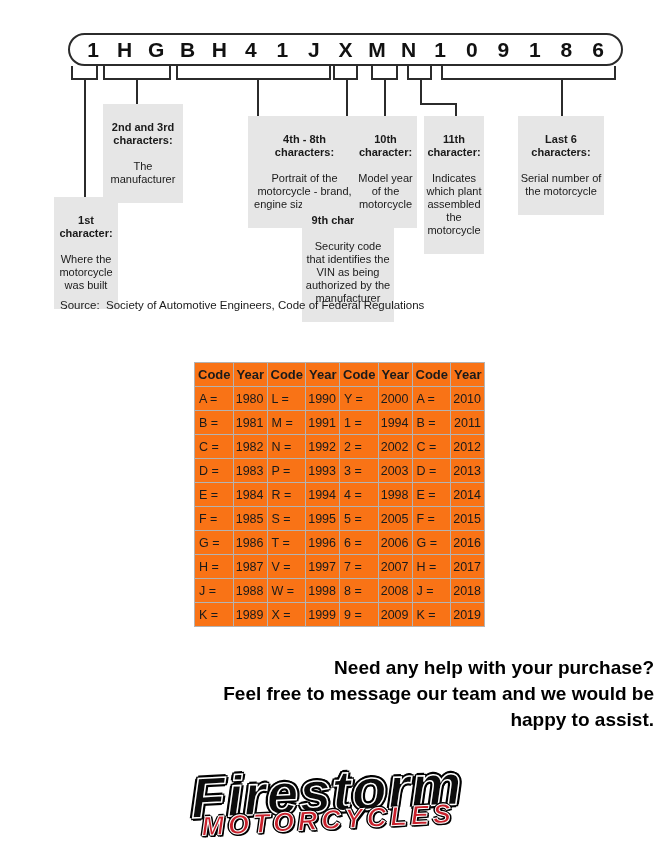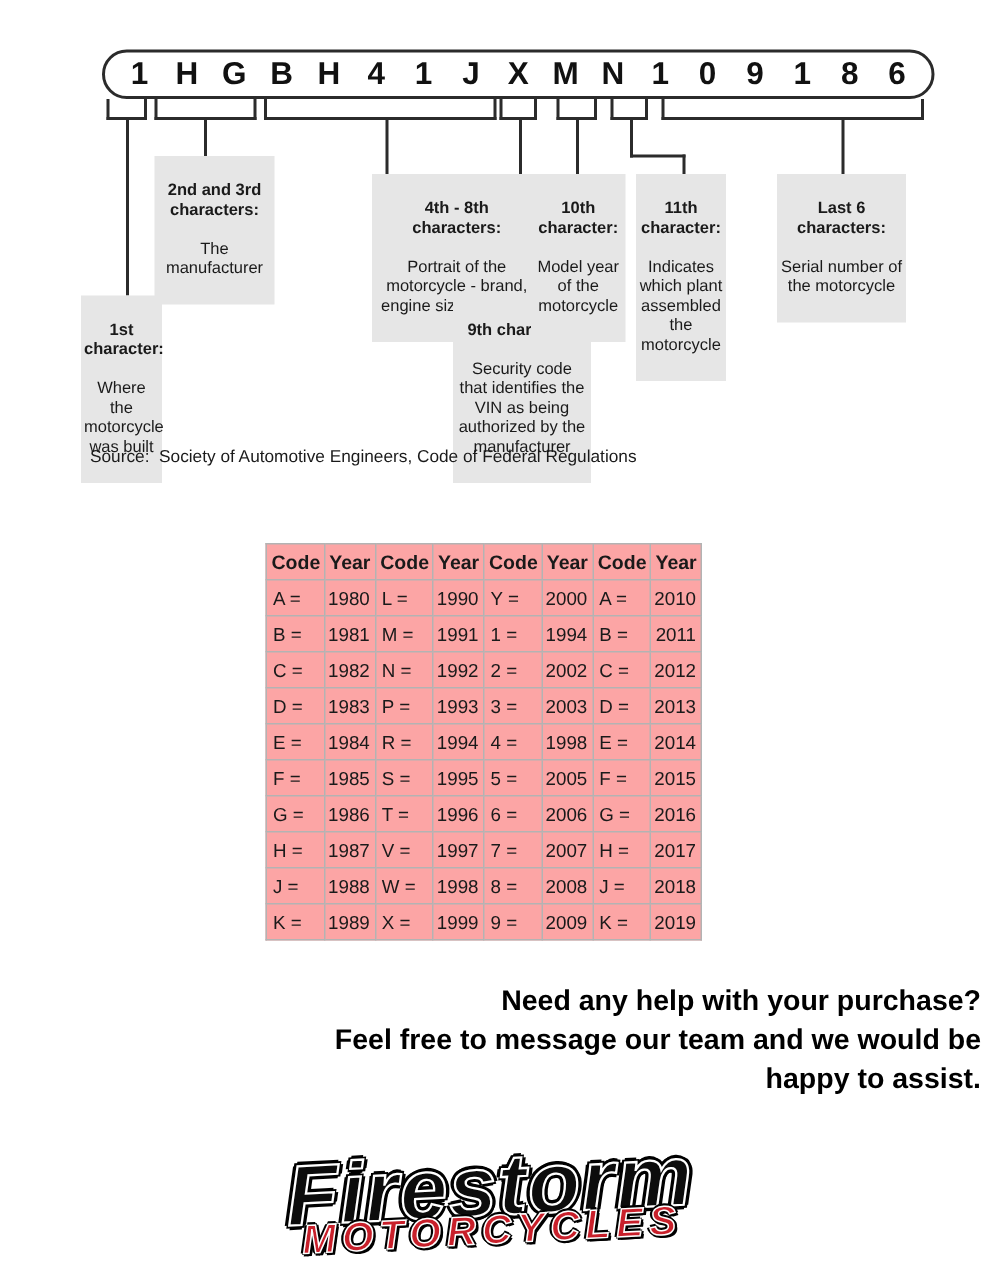--- a/index.html
+++ b/index.html
@@ -65,23 +65,23 @@
     position: absolute;
     left: 60px; top: 299px;
     font-size: 11.5px;
     color: #1a1a1a;
     white-space: pre;
   }
 
   
   .year-table {
     position: absolute;
-    left: 177px; top: 362px;
+    left: 194px; top: 362px;
     border-collapse: collapse;
-    background: #fca5a5;
+    background: #f97316;
   }
   .year-table td, .year-table th {
     border: 1px solid #b3b3b3;
     font-size: 12.5px;
     height: 24px;
     vertical-align: middle;
   }
   .year-table th {
     font-weight: bold;
     text-align: left;
@@ -175,21 +175,21 @@
   <div class="stem" style="left:84px;  top:80px; height:117px;"></div>
   <div class="stem" style="left:136px; top:80px; height:36px;"></div>
   <div class="stem" style="left:257px; top:80px; height:36px;"></div>
   <div class="stem" style="left:346px; top:80px; height:117px;"></div>
   <div class="stem" style="left:384px; top:80px; height:36px;"></div>
   <div class="stem" style="left:420px; top:80px; height:25px;"></div>
   <div class="hline" style="left:420px; top:103px; width:37px;"></div>
   <div class="stem" style="left:455px; top:103px; height:13px;"></div>
   <div class="stem" style="left:561px; top:80px; height:36px;"></div>
 
-  <div class="label-box" style="left:54px;  top:197px; width:54px;">
+  <div class="label-box" style="left:54px;  top:197px; width:64px;">
     <span class="lb-title" style="display: block;">1st
 character:</span>
     <span class="lb-body" style="display: block;">Where the
 motorcycle
 was built</span>
   </div>
   <div class="label-box" style="left:103px; top:104px; width:80px;">
     <span class="lb-title" style="display: block;">2nd and 3rd
 characters:</span>
     <span class="lb-body" style="display: block;">The

